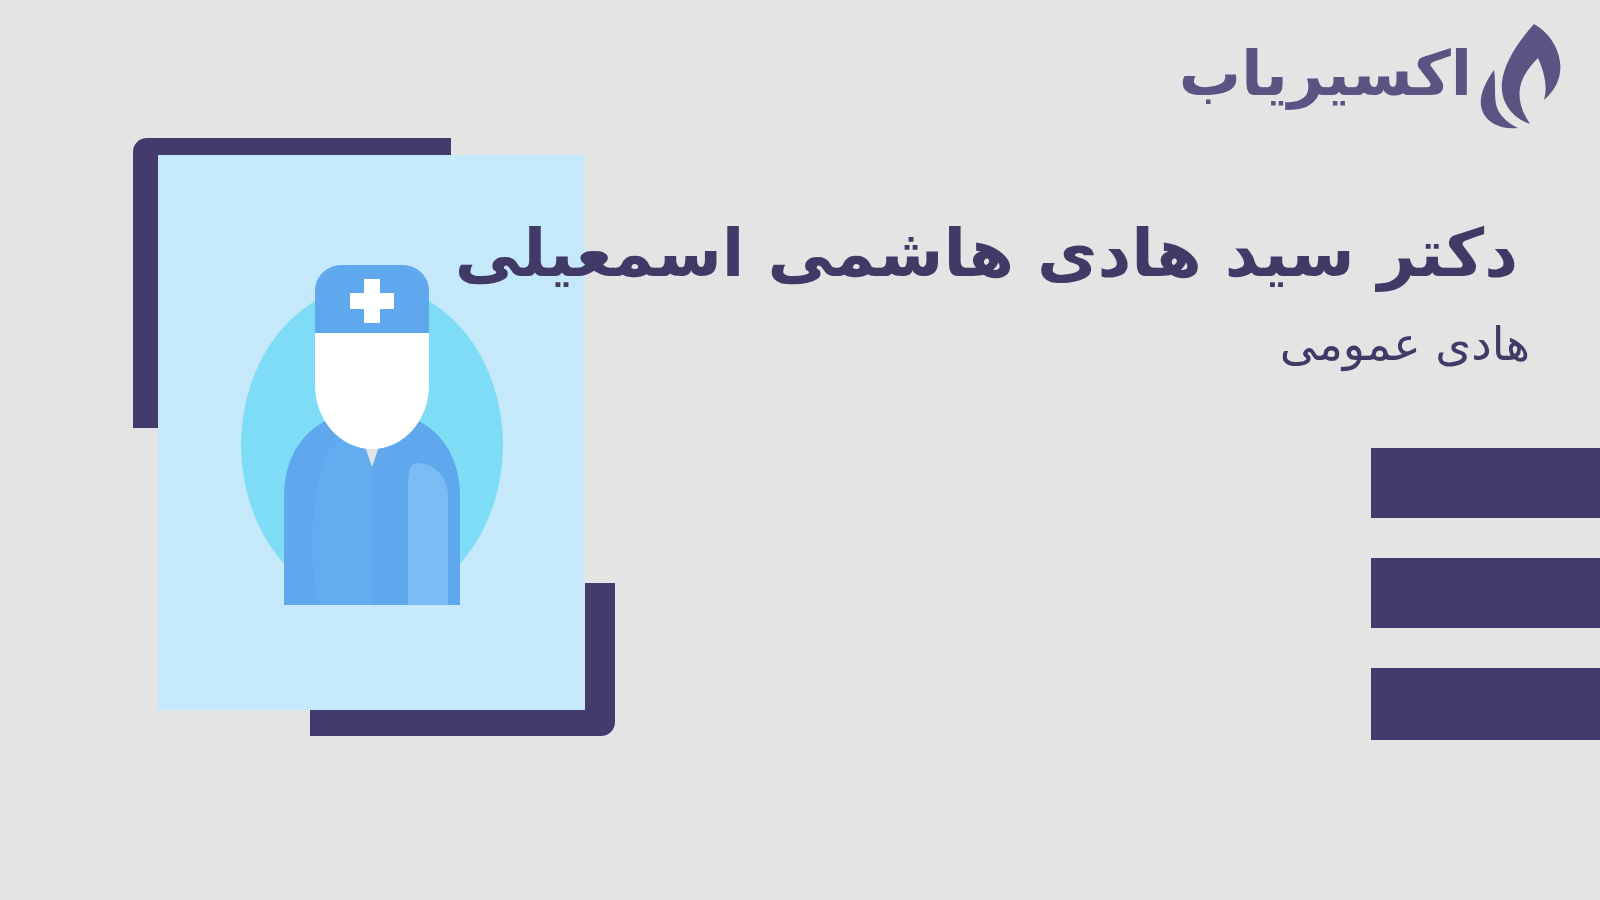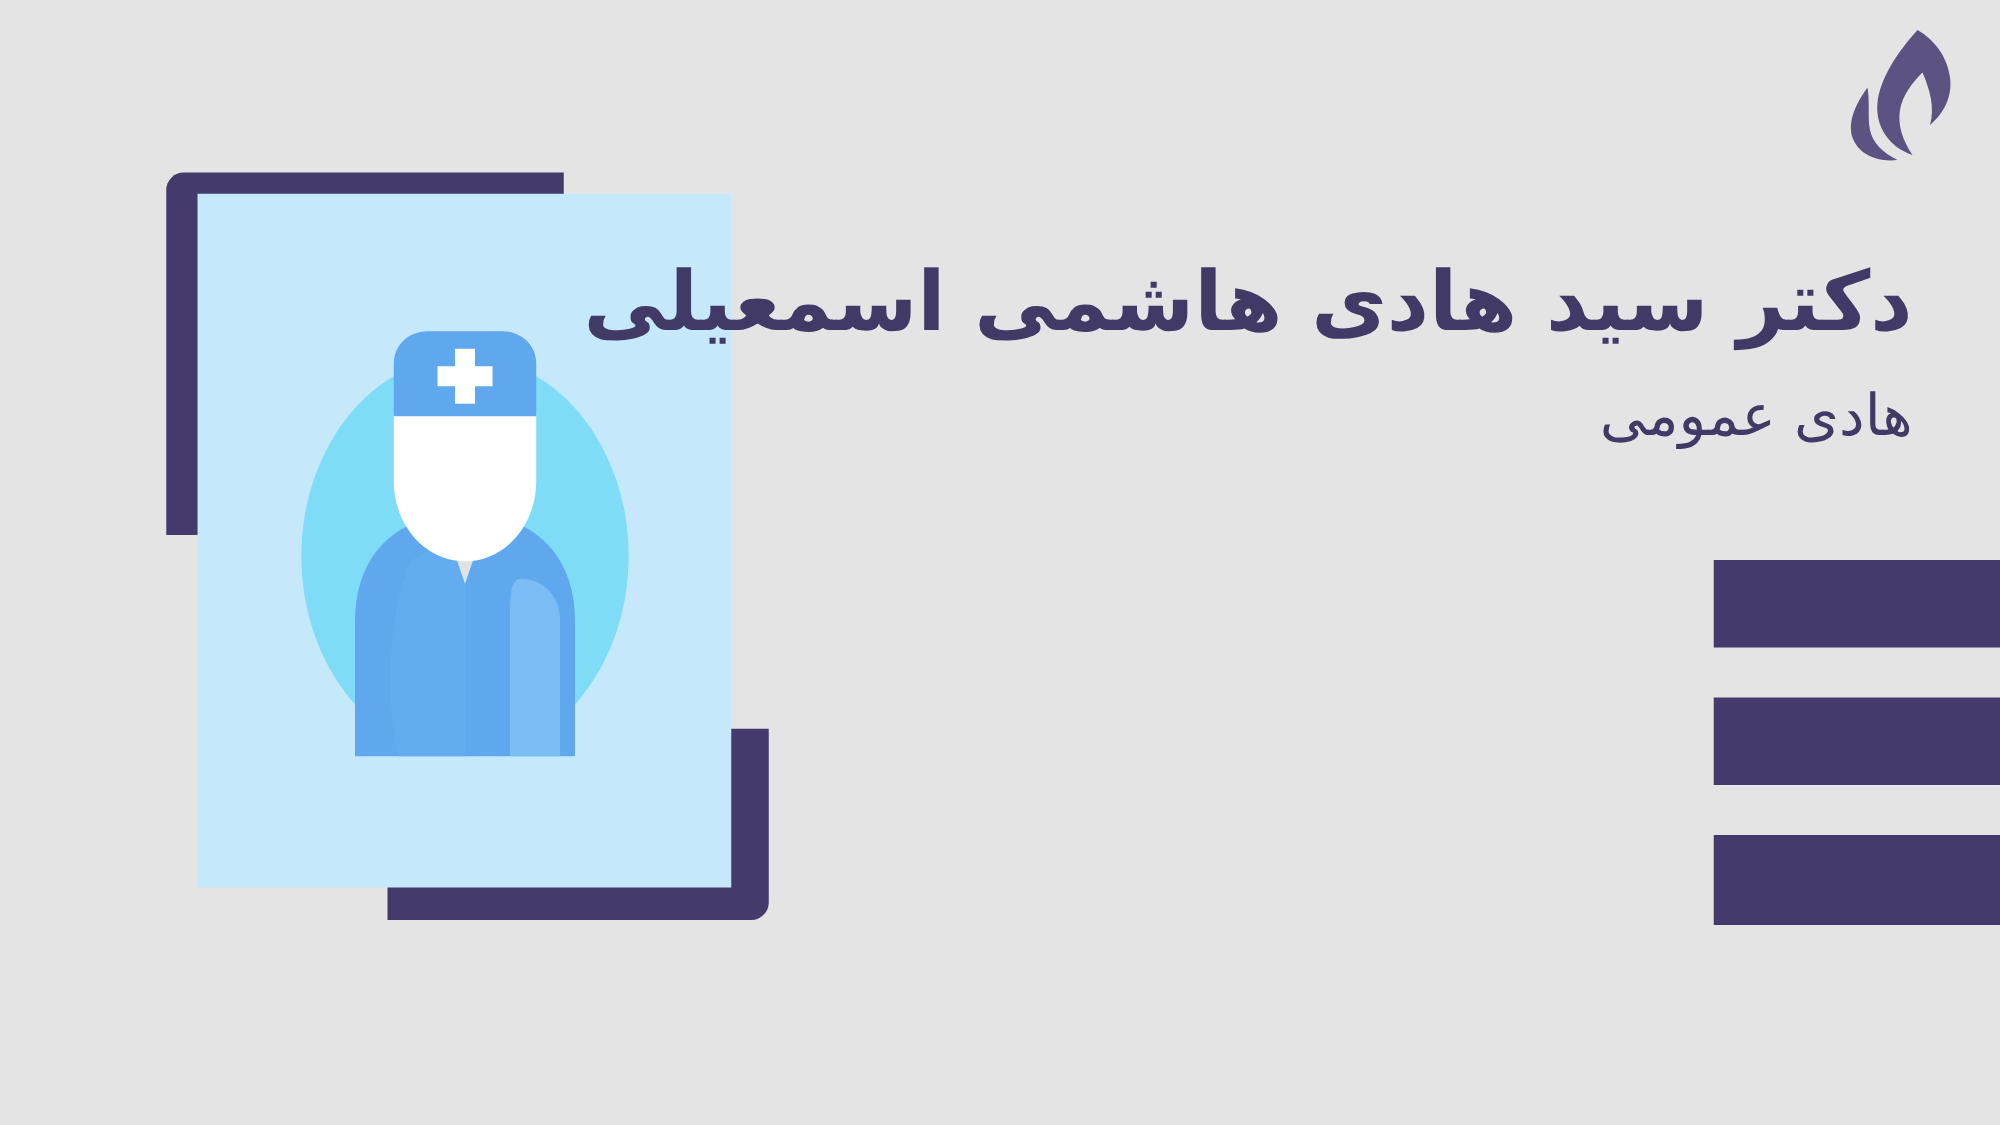--- a/index.html
+++ b/index.html
@@ -107,21 +107,21 @@
     text-align: left;
     direction: rtl;
   }
   #doctor-name {
     font-family: "DejaVu Sans", sans-serif;
     font-size: 66px;
     font-weight: 700;
     color: #413a66;
     line-height: 1.32;
     white-space: nowrap;
-    margin: 0;
+    margin: 12px;
     text-align: left;
     direction: rtl;
     unicode-bidi: plaintext;
   }
   #doctor-specialty {
     font-family: "DejaVu Sans", sans-serif;
     font-size: 46px;
     font-weight: 400;
     color: #413a66;
     line-height: 1.3;
@@ -145,20 +145,21 @@
 </head>
 <body>
 
 <div id="banner">
 
   <div id="brand">
     <svg id="brand-flame" viewBox="0 0 86 112" aria-hidden="true">
       <path d="M56 2 C38 22 26 42 24 60 C22 80 34 96 52 102 C44 90 40 78 42 66 C44 54 52 44 60 36 C66 50 70 64 66 78 C78 68 84 54 82 40 C80 24 70 10 56 2 Z" fill="#5d5383"></path>
       <path d="M16 48 C6 62 0 76 4 88 C8 100 22 108 40 106 C28 100 20 92 18 82 C16 72 18 60 16 48 Z" fill="#5d5383"></path>
     </svg>
+    <div id="brand-wordmark">اکسیریاب</div>
   </div>
 
   <div id="card-stack">
 
     <div id="card-frame-top"></div>
     <div id="card-frame-bottom"></div>
 
     <div id="photo-card">
 
       <svg id="doctor-illustration" viewBox="0 0 300 360" aria-hidden="true">

